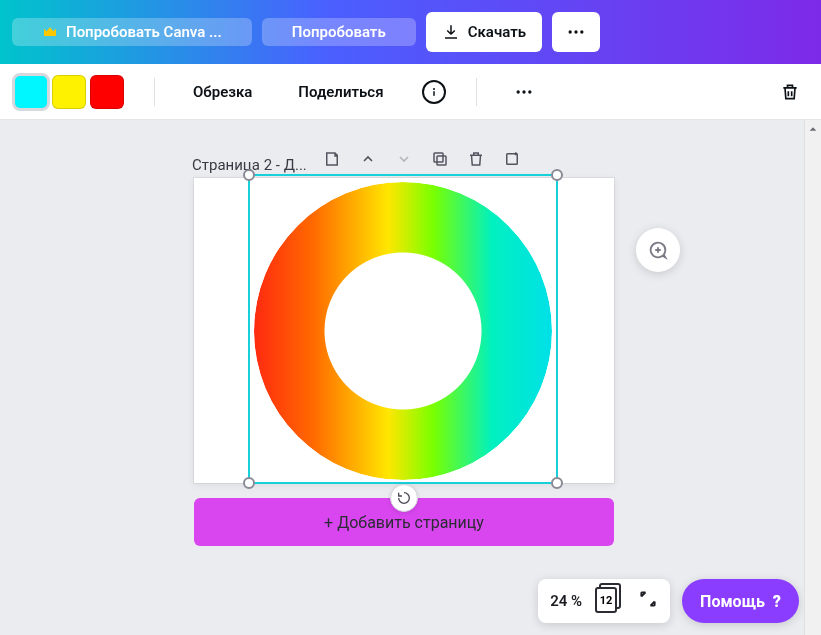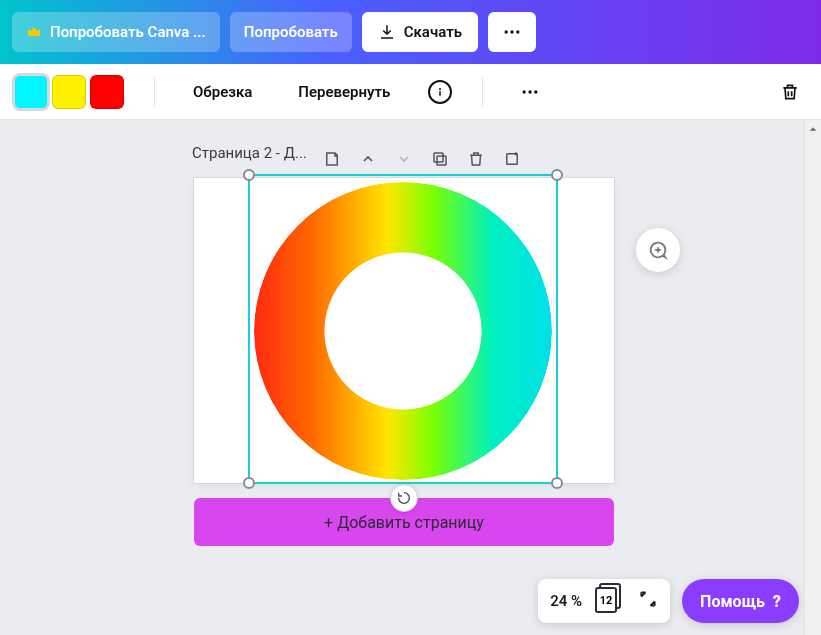--- a/index.html
+++ b/index.html
@@ -7,21 +7,21 @@
 
 .top-bar {
   height: 64px;
   background: linear-gradient(90deg, #00c4cc 0%, #4a5fff 40%, #7d2ae8 100%);
   display: flex;
   align-items: center;
   padding: 0 12px;
   gap: 10px;
 }
 .btn { display: inline-flex; align-items: center; justify-content: center; border-radius: 6px; cursor: pointer; font-weight: 600; font-size: 15px; border: none; }
-.btn-over { background: rgba(255,255,255,0.25); color: #fff; height: 40px; padding: 0 14px; }
+.btn-over { background: rgba(255,255,255,0.25); color: #fff; height: 28px; padding: 0 30px; }
 .btn-try { gap: 8px; }
 .crown { width: 16px; height: 16px; }
 .btn-play { background: rgba(255,255,255,0.25); color: #fff; height: 40px; padding: 0 14px; gap: 10px; }
 .btn-white { background: #fff; color: #0d1216; height: 40px; padding: 0 16px; gap: 8px; }
 .btn-icon-white { background: #fff; color: #0d1216; height: 40px; width: 48px; }
 .spacer { flex: 1; }
 
 .tool-bar {
   height: 56px;
   border-bottom: 1px solid #e6e6e6;
@@ -45,21 +45,21 @@
   overflow: hidden;
 }
 .scrollbar-v { position: absolute; right: 0; top: 0; bottom: 0; width: 17px; background: #f1f1f1; border-left: 1px solid #e0e0e0; }
 .scrollbar-v .thumb-btn { position: absolute; top: 0; left: 0; right: 0; height: 17px; display: flex; align-items: center; justify-content: center; }
 
 .page-strip {
   position: absolute;
   top: 24px;
   left: 192px;
   display: flex;
-  align-items: flex-start;
+  align-items: flex-end;
   gap: 6px;
   color: #4a4a55;
   font-size: 15px;
 }
 .page-strip .pg-label { color: #3a3a44; margin-right: 4px; }
 .page-strip .pg-ic { width: 30px; height: 30px; display: inline-flex; align-items: center; justify-content: center; cursor: pointer; border-radius: 4px; color: #54545f; }
 .page-strip .pg-ic.dis { opacity: .35; cursor: default; }
 
 .canvas-page {
   position: absolute;
@@ -209,21 +209,21 @@
 </div>
 
 <div class="tool-bar">
   <div class="swatch-group">
     <div class="swatch sel" style="background:#00f7ff"></div>
     <div class="swatch" style="background:#fff200"></div>
     <div class="swatch" style="background:#ff0000"></div>
   </div>
   <div class="divider"></div>
   <button class="txt-btn">Обрезка</button>
-  <button class="txt-btn">Перевернуть</button>
+  <button class="txt-btn">Поделиться</button>
   <button class="circ-btn" style="border:2px solid #0d1216;width:24px;height:24px;">
     <svg width="12" height="12" viewBox="0 0 24 24" fill="#0d1216">
         <circle cx="12" cy="6" r="2"></circle>
         <rect x="10.5" y="10" width="3" height="10" rx="1.5"></rect>
       </svg>
   </button>
   <div class="divider"></div>
   <button class="sq-btn">
     <svg width="20" height="20" viewBox="0 0 24 24" fill="#0d1216">
         <circle cx="5" cy="12" r="2"></circle>

